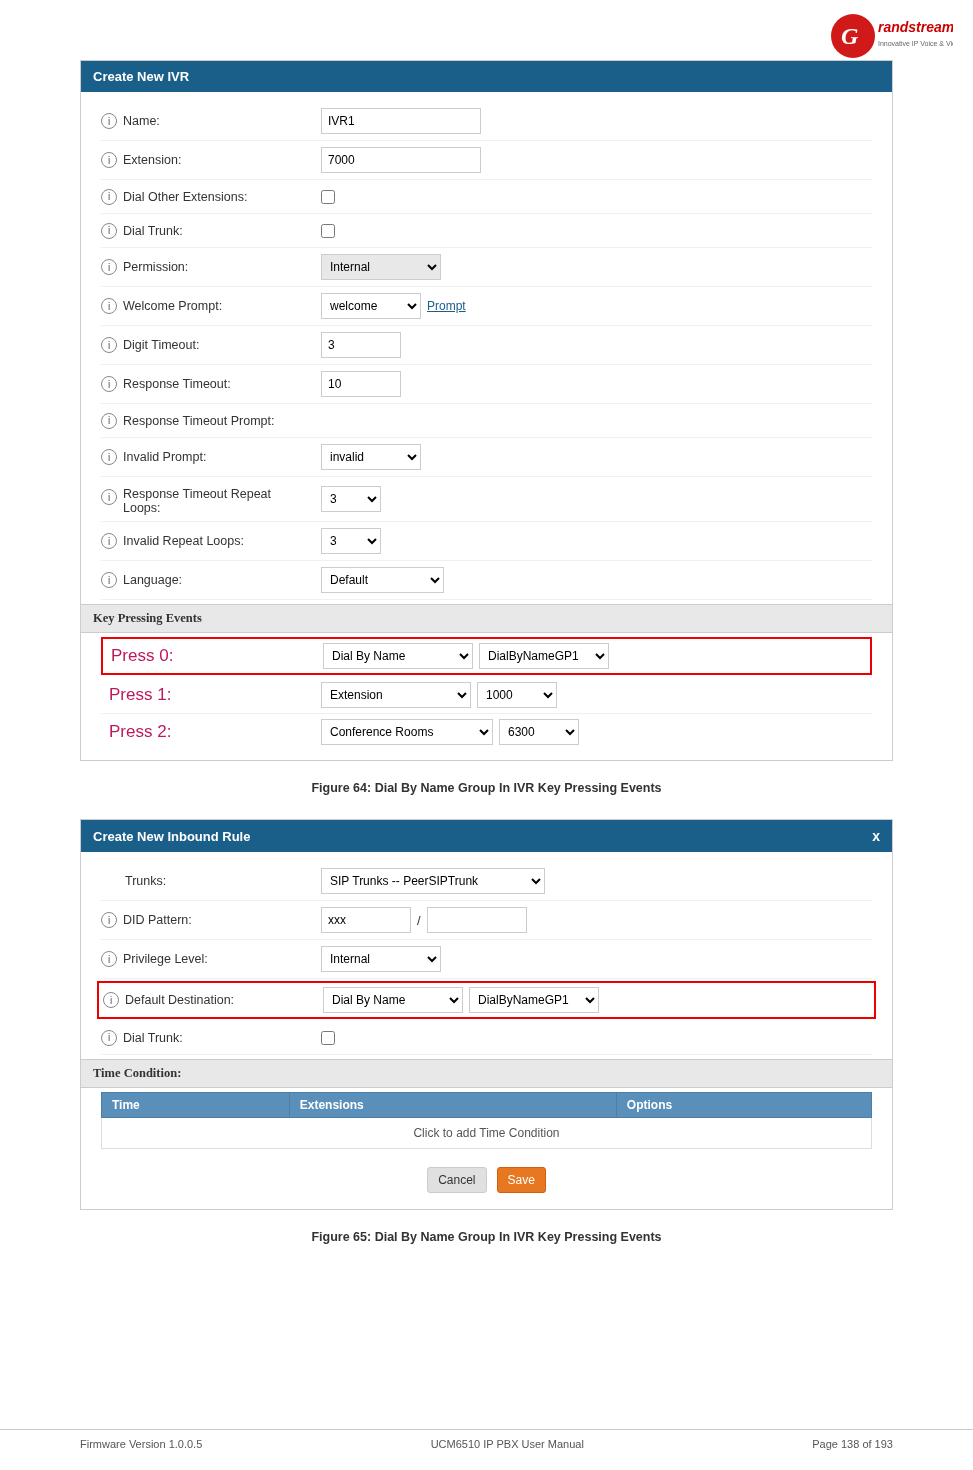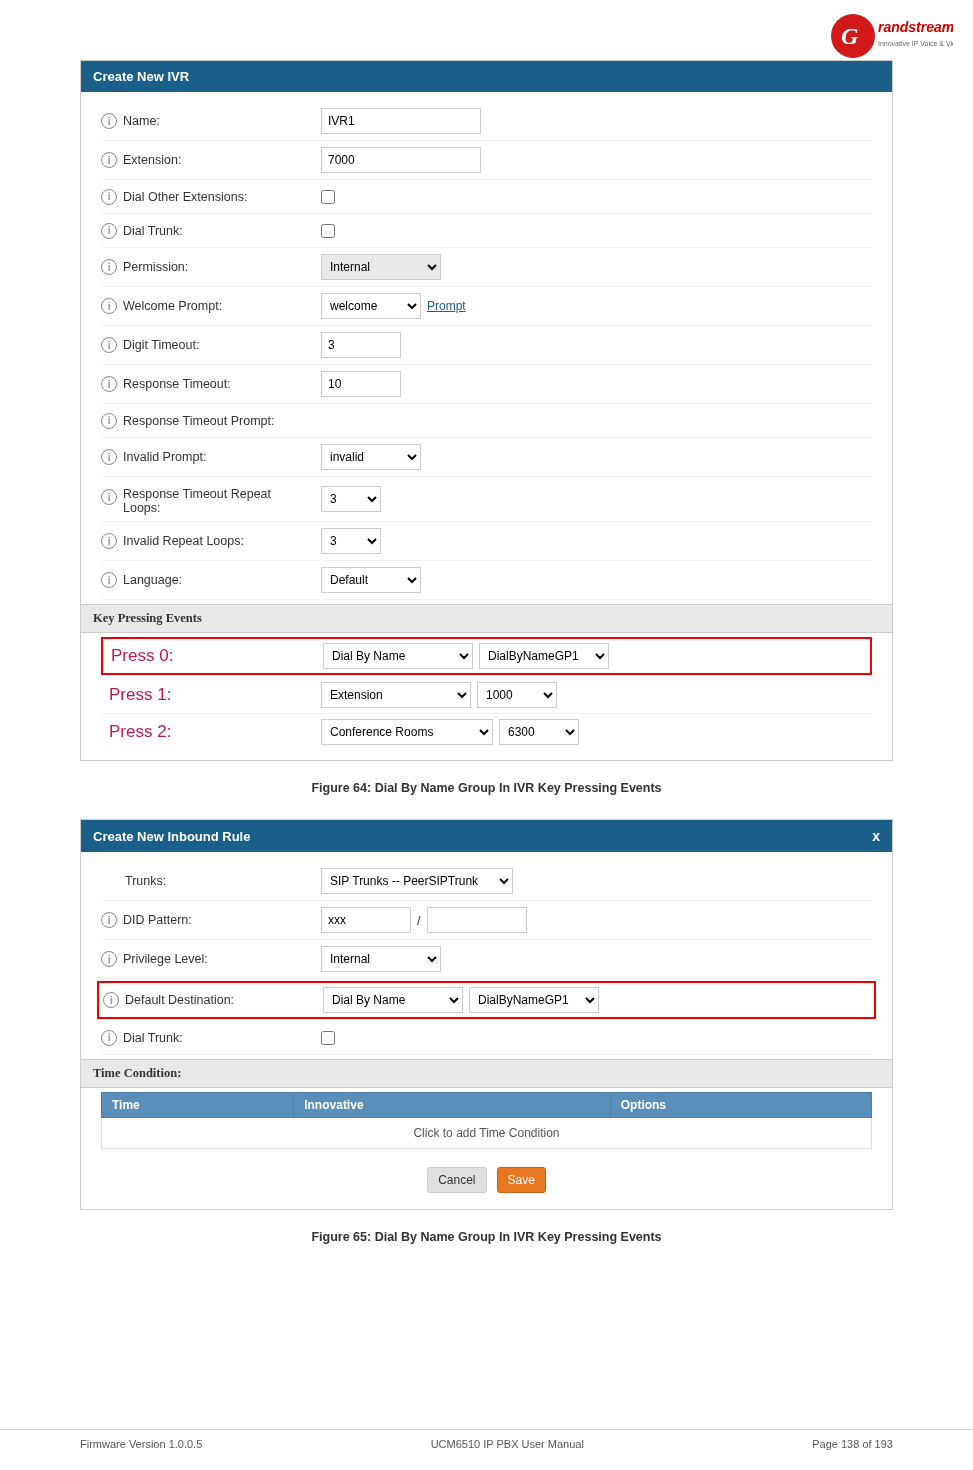--- a/index.html
+++ b/index.html
@@ -376,21 +376,21 @@
           </select>
         </div>
       </div>
 
       <div class="form-row">
         <div class="form-label-cell">
           <span class="info-icon">i</span>
           <span>Language:</span>
         </div>
         <div class="form-control-cell">
-          <select style="width:100px;">
+          <select style="width:123px;">
             <option>Default</option>
           </select>
         </div>
       </div>
 
       <div class="section-subheader">Key Pressing Events</div>
 
       <div class="kpe-row kpe-row-highlighted">
         <div class="kpe-label">Press 0:</div>
         <div class="kpe-controls">
@@ -439,21 +439,21 @@
       <span>Create New Inbound Rule</span>
       <span class="close-btn" style="position:static; color:#fff; font-size:14px;">x</span>
     </div>
     <div class="panel-body">
 
       <div class="form-row">
         <div class="form-label-cell" style="padding-left:24px;">
           <span>Trunks:</span>
         </div>
         <div class="form-control-cell">
-          <select style="width:192px;">
+          <select style="width:224px;">
             <option>SIP Trunks -- PeerSIPTrunk</option>
           </select>
         </div>
       </div>
 
       <div class="form-row">
         <div class="form-label-cell">
           <span class="info-icon">i</span>
           <span>DID Pattern:</span>
         </div>
@@ -500,21 +500,21 @@
           <input type="checkbox" style="">
         </div>
       </div>
 
       <div class="section-subheader">Time Condition:</div>
 
       <table class="time-table">
         <thead>
           <tr>
             <th>Time</th>
-            <th>Innovative</th>
+            <th>Extensions</th>
             <th>Options</th>
           </tr>
         </thead>
         <tbody>
           <tr>
             <td colspan="3">
               <span style="color:#555;">Click to add Time Condition</span>
             </td>
           </tr>
         </tbody>

